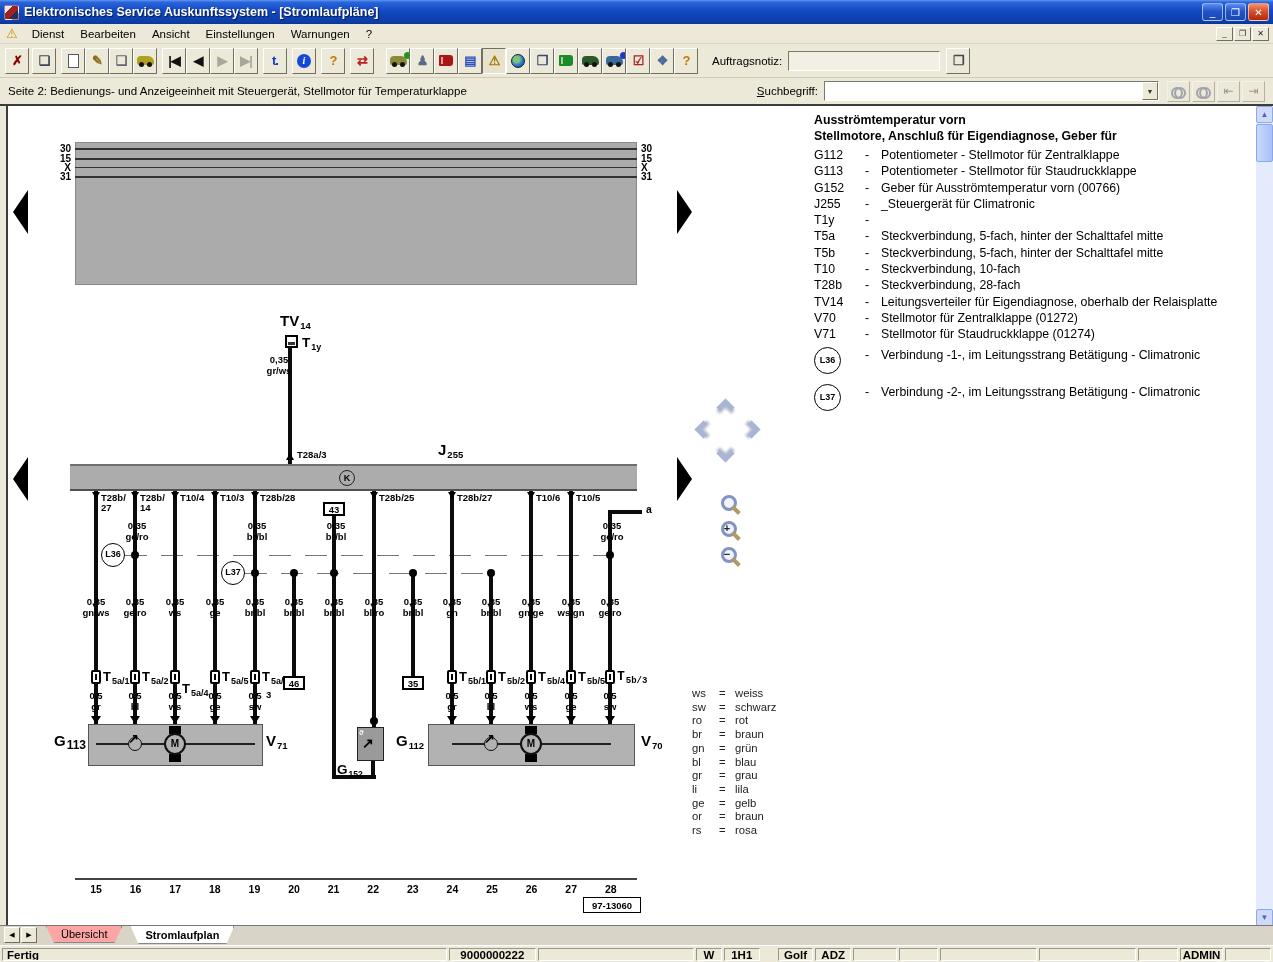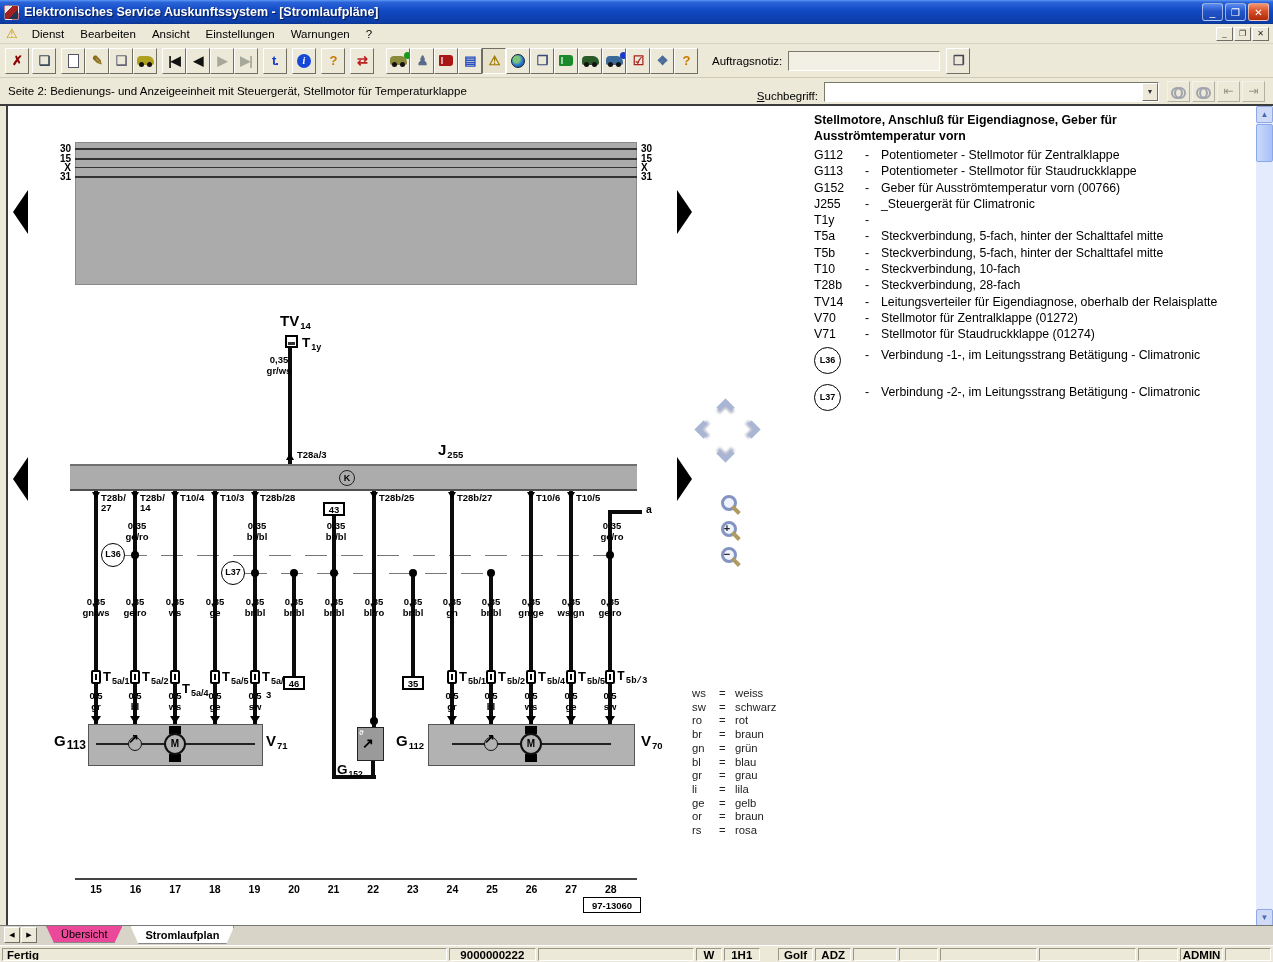--- a/index.html
+++ b/index.html
@@ -28,21 +28,21 @@
   .cardot{position:absolute;right:-4px;top:-4px;width:7px;height:7px;border-radius:50%}
   .bookicon{position:relative;width:14px;height:11px;border-radius:1px 3px 3px 1px}
   .pages{position:absolute;left:2px;top:2px;width:2px;height:7px;background:rgba(255,255,255,.6)}
   .globeicon{width:14px;height:14px;border-radius:50%;background:radial-gradient(circle at 38% 35%,#7cc47c 0 30%,#2d7ad0 55%,#133a86 100%);border:1px solid #123}
   .badgeicon{width:14px;height:14px;border-radius:50%;background:#1548d8;color:#fff;font:italic bold 10px "Liberation Serif",serif;display:flex;align-items:center;justify-content:center}
   .pageicon{width:11px;height:14px;background:#fff;border:1px solid #556}
   .auftrag{display:flex;align-items:center;margin-left:14px;font-size:11.5px}
   .auftrag input{width:152px;height:20px;margin:0 6px;border:1px solid;border-color:#7a7a6a #fff #fff #7a7a6a;background:#f2f0e4;font-size:11px;padding:0 3px}
   
   .infobar{height:26px;display:flex;align-items:center;background:#ece9d8;font-size:11.5px;padding:0 8px}
-  .search{margin-left:auto;display:flex;align-items:flex-end}
+  .search{margin-left:auto;display:flex;align-items:center}
   .combo{width:335px;height:20px;margin:0 6px;background:#fff;border:1px solid;border-color:#7a7a6a #fff #fff #7a7a6a;position:relative;display:flex}
   .combo input{flex:1;border:none;outline:none;font-size:11px;padding:0 3px;background:transparent}
   .comboarrow{width:16px;height:100%;background:#ece9d8;border:1px solid;border-color:#fff #6f6f64 #6f6f64 #fff;font-size:7px;display:flex;align-items:center;justify-content:center;color:#333}
   .sbtn{width:23px;height:21px;margin-left:2px;background:#ece9d8;border:1px solid;border-color:#fff #6f6f64 #6f6f64 #fff;display:flex;align-items:center;justify-content:center;font-size:12px}
   .disabled{opacity:.45}
   .binoicon{position:relative;width:15px;height:9px}
   .binoicon:before,.binoicon:after{content:"";position:absolute;top:0;width:8px;height:8px;border:2px solid #44507a;border-radius:50%}
   .binoicon:before{left:0}.binoicon:after{right:0}
   
   .content{position:relative;height:821px;background:#fff;border-top:2px solid #3c3c3c;overflow:hidden}
@@ -91,21 +91,21 @@
   .mag{width:16px;height:16px;border:3px solid #8494c2;border-radius:50%;background:rgba(214,224,244,.4)}
   .maghandle{width:10px;height:3.5px;background:#b09a62;transform:rotate(45deg)}
   .magsign{width:10px;text-align:center;font-size:11px;font-weight:bold;color:#223;line-height:10px}
   
   .sbar{left:1256px;top:0;width:17px;height:821px;background:#e4ebfc}
   .sbtnv{left:0;width:17px;height:17px;background:#cfdaf6;border:1px solid #8fa8e8;border-radius:2px;color:#4a68b8;font-size:8px;display:flex;align-items:center;justify-content:center}
   .sthumb{left:0;top:18px;width:17px;height:38px;background:linear-gradient(90deg,#cadafc,#a8c0f8);border:1px solid #88a8e8;border-radius:2px}
   
   .tabbar{height:20px;background:#d8d4c8;border-top:1px solid #777;display:flex;align-items:flex-start;padding-left:4px}
   .tsb{width:16px;height:16px;margin-top:1px;background:#ece9d8;border:1px solid;border-color:#fff #6f6f64 #6f6f64 #fff;font-size:7px;display:flex;align-items:center;justify-content:center}
-  .tab{height:17px;margin-top:0;padding:0 14px;font-size:11px;display:flex;align-items:center;background:#ec4899;border:1px solid #888;border-top:none;clip-path:polygon(0 0,100% 0,calc(100% - 8px) 100%,8px 100%);margin-left:-6px}
+  .tab{height:17px;margin-top:0;padding:0 14px;font-size:11px;display:flex;align-items:center;background:#fca5a5;border:1px solid #888;border-top:none;clip-path:polygon(0 0,100% 0,calc(100% - 8px) 100%,8px 100%);margin-left:-6px}
   .tab.active{background:#fff;font-weight:bold;height:18px;z-index:2}
   
   .statusbar{height:17px;background:#ece9d8;display:flex;gap:2px;padding:0 2px;border-top:1px solid #fff}
   .sbf{border:1px solid;border-color:#9a9788 #fff #fff #9a9788;height:13px;margin-top:2px;font-size:11px;padding:0 4px;display:flex;align-items:center;justify-content:center;white-space:nowrap;overflow:hidden}
   .sbf.left{justify-content:flex-start}
   .sbf.b{font-weight:bold;font-size:11.5px}
 </style>
 </head>
 <body>
 
@@ -534,22 +534,22 @@
       <div class="a tracknum" style="left: 361.2px; top: 777px; width: 24px;">22</div>
       <div class="a tracknum" style="left: 400.8px; top: 777px; width: 24px;">23</div>
       <div class="a tracknum" style="left: 440.4px; top: 777px; width: 24px;">24</div>
       <div class="a tracknum" style="left: 480px; top: 777px; width: 24px;">25</div>
       <div class="a tracknum" style="left: 519.6px; top: 777px; width: 24px;">26</div>
       <div class="a tracknum" style="left: 559.2px; top: 777px; width: 24px;">27</div>
       <div class="a tracknum" style="left: 598.8px; top: 777px; width: 24px;">28</div>
       <div class="a refsq" style="left: 583px; top: 791px; width: 58px; height: 16px; border-width: 1.5px;">97-13060</div>
     </div>
   <div class="a legend" id="legend">
+      <div class="lg-title">Ausströmtemperatur vorn</div>
       <div class="lg-title">Stellmotore, Anschluß für Eigendiagnose, Geber für</div>
-      <div class="lg-title">Ausströmtemperatur vorn</div>
       <div style="margin-top: 3px;">
         <div class="lgrow">
           <div class="lgcode">G112</div>
           <div class="lgdash">-</div>
           <div class="lgdesc">Potentiometer - Stellmotor für Zentralklappe</div>
         </div>
         <div class="lgrow">
           <div class="lgcode">G113</div>
           <div class="lgdash">-</div>
           <div class="lgdesc">Potentiometer - Stellmotor für Staudruckklappe</div>

